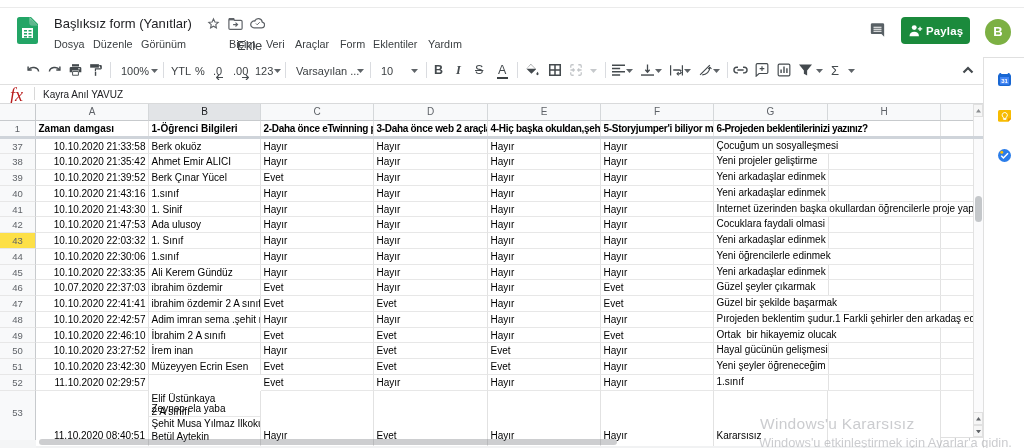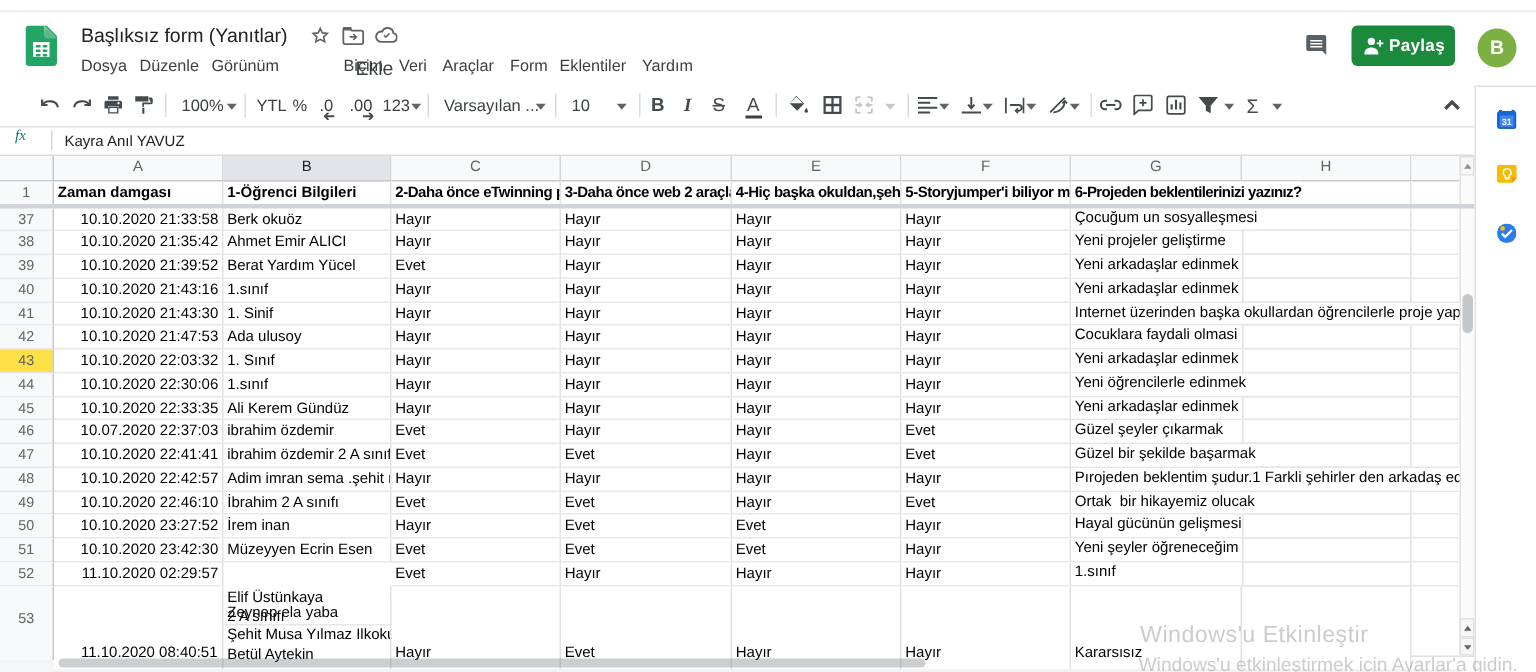--- a/index.html
+++ b/index.html
@@ -176,21 +176,21 @@
     <path d="M0 0 h8 L4 4.6 Z" fill="#5f6468"></path>
   </svg>
 <div class="ab" style="left:831px;top:62.5px;font-size:13px;color:#444a4e;">Σ</div>
 <svg class="ab" style="left:848.0px;top:69.0px" width="7" height="4.5" viewBox="0 0 8 5">
     <path d="M0 0 h8 L4 4.6 Z" fill="#5f6468"></path>
   </svg>
 <svg class="ab" style="left:962px;top:66px" width="12" height="8" viewBox="0 0 12 8" fill="none" stroke="#444a4e" stroke-width="2.2">
     <path d="M1.5 6.5 L6 2 l4.5 4.5"></path>
   </svg>
 
-<div class="ab" style="left:10px;top:85px;font-size:10px;font-style:italic;color:#0f766e;font-family:'Liberation Serif',serif;">fx</div>
+<div class="ab" style="left:10px;top:85px;font-size:18px;font-style:italic;color:#b91c1c;font-family:'Liberation Serif',serif;">fx</div>
 <div class="ab" style="left:34px;top:87px;width:1px;height:13px;background:#d8d8d8;"></div>
 <div class="ab" style="left:43px;top:89px;font-size:10px;color:#202124;">Kayra Anıl YAVUZ</div>
 <div class="ab" style="left:0;top:103px;width:983px;height:1px;background:#d9dadb;"></div>
 <div class="ab" style="left:0;top:104px;width:973px;height:16.5px;background:#f8f9fa;"></div>
 <div class="ab" style="left:0;top:104px;width:36px;height:16.5px;background:#f8f9fa;border-right:1px solid #c7cacd;border-bottom:1px solid #c7cacd;"></div>
 <div class="ab" style="left:36px;top:104px;width:113px;height:16.5px;background:#f8f9fa;border-right:1px solid #d5d8da;border-bottom:1px solid #c7cacd;font-size:10px;color:#5f6368;text-align:center;line-height:16px;">A</div>
 <div class="ab" style="left:149px;top:104px;width:112px;height:16.5px;background:#e2e4e7;border-right:1px solid #d5d8da;border-bottom:1px solid #c7cacd;font-size:10px;color:#202124;text-align:center;line-height:16px;">B</div>
 <div class="ab" style="left:261px;top:104px;width:113px;height:16.5px;background:#f8f9fa;border-right:1px solid #d5d8da;border-bottom:1px solid #c7cacd;font-size:10px;color:#5f6368;text-align:center;line-height:16px;">C</div>
 <div class="ab" style="left:374px;top:104px;width:114px;height:16.5px;background:#f8f9fa;border-right:1px solid #d5d8da;border-bottom:1px solid #c7cacd;font-size:10px;color:#5f6368;text-align:center;line-height:16px;">D</div>
 <div class="ab" style="left:488px;top:104px;width:113px;height:16.5px;background:#f8f9fa;border-right:1px solid #d5d8da;border-bottom:1px solid #c7cacd;font-size:10px;color:#5f6368;text-align:center;line-height:16px;">E</div>
@@ -227,21 +227,21 @@
 <div class="cell" style="left:261px;top:154.25px;width:113px;border-bottom:1px solid #e7e7e7;border-right:1px solid #e2e2e2;">Hayır</div>
 <div class="cell" style="left:374px;top:154.25px;width:114px;border-bottom:1px solid #e7e7e7;border-right:1px solid #e2e2e2;">Hayır</div>
 <div class="cell" style="left:488px;top:154.25px;width:113px;border-bottom:1px solid #e7e7e7;border-right:1px solid #e2e2e2;">Hayır</div>
 <div class="cell" style="left:601px;top:154.25px;width:113px;border-bottom:1px solid #e7e7e7;border-right:1px solid #e2e2e2;">Hayır</div>
 <div class="cell" style="left:828px;top:154.25px;width:113px;border-bottom:1px solid #e7e7e7;border-left:1px solid #e2e2e2;border-right:1px solid #e2e2e2;"></div>
 <div class="ab" style="left:714px;top:154.25px;width:259px;height:15.75px;border-bottom:1px solid #e7e7e7;overflow:hidden;z-index:2;">
     <span style="position:absolute;left:0;top:0;height:14.75px;line-height:14.75px;font-size:10px;background:#fff;padding-left:2.5px;white-space:nowrap;">Yeni projeler geliştirme</span>
   </div>
 <div class="rnum" style="left:0;top:170.00px;width:36px;height:15.75px;background:#f8f9fa;border-right:1px solid #c7cacd;border-bottom:1px solid #e7e7e7;">39</div>
 <div class="cell" style="left:36px;top:170.00px;width:113px;border-bottom:1px solid #e7e7e7;text-align:right;padding-right:2.5px;border-right:1px solid #e2e2e2;">10.10.2020 21:39:52</div>
-<div class="cell" style="left:149px;top:170.00px;width:112px;border-bottom:1px solid #e7e7e7;border-right:1px solid #e2e2e2;">Berat Yardım Yücel</div>
+<div class="cell" style="left:149px;top:170.00px;width:112px;border-bottom:1px solid #e7e7e7;border-right:1px solid #e2e2e2;">Berk Çınar Yücel</div>
 <div class="cell" style="left:261px;top:170.00px;width:113px;border-bottom:1px solid #e7e7e7;border-right:1px solid #e2e2e2;">Evet</div>
 <div class="cell" style="left:374px;top:170.00px;width:114px;border-bottom:1px solid #e7e7e7;border-right:1px solid #e2e2e2;">Hayır</div>
 <div class="cell" style="left:488px;top:170.00px;width:113px;border-bottom:1px solid #e7e7e7;border-right:1px solid #e2e2e2;">Hayır</div>
 <div class="cell" style="left:601px;top:170.00px;width:113px;border-bottom:1px solid #e7e7e7;border-right:1px solid #e2e2e2;">Hayır</div>
 <div class="cell" style="left:828px;top:170.00px;width:113px;border-bottom:1px solid #e7e7e7;border-left:1px solid #e2e2e2;border-right:1px solid #e2e2e2;"></div>
 <div class="ab" style="left:714px;top:170.00px;width:259px;height:15.75px;border-bottom:1px solid #e7e7e7;overflow:hidden;z-index:2;">
     <span style="position:absolute;left:0;top:0;height:14.75px;line-height:14.75px;font-size:10px;background:#fff;padding-left:2.5px;white-space:nowrap;">Yeni arkadaşlar edinmek</span>
   </div>
 <div class="rnum" style="left:0;top:185.75px;width:36px;height:15.75px;background:#f8f9fa;border-right:1px solid #c7cacd;border-bottom:1px solid #e7e7e7;">40</div>
 <div class="cell" style="left:36px;top:185.75px;width:113px;border-bottom:1px solid #e7e7e7;text-align:right;padding-right:2.5px;border-right:1px solid #e2e2e2;">10.10.2020 21:43:16</div>
@@ -442,14 +442,14 @@
     <path d="M18 21 v-6 h6 Z" fill="#f09300"></path>
     <path d="M12 4.5 a4.6 4.6 0 0 1 2.6 8.4 V15 h-5.2 v-2.1 A4.6 4.6 0 0 1 12 4.5 Z" fill="none" stroke="#fff" stroke-width="1.7"></path>
     <path d="M9.4 16.7 h5.2" stroke="#fff" stroke-width="1.7"></path>
   </svg>
 <svg class="ab" style="left:998px;top:148.5px" width="13" height="13" viewBox="0 0 24 24">
     <circle cx="12" cy="12" r="12" fill="#2b7de9"></circle>
     <path d="M6 12.5 l4 4 L18.5 8" stroke="#fff" stroke-width="2.8" fill="none"></path>
     <circle cx="7" cy="6" r="2.8" fill="#fbbc04"></circle>
   </svg>
 
-<div class="ab" style="left:760px;top:414.5px;font-size:15.5px;color:rgba(160,163,167,0.55);letter-spacing:.3px;">Windows'u Etkinleştir</div>
+<div class="ab" style="left:760px;top:414.5px;font-size:15.5px;color:rgba(160,163,167,0.55);letter-spacing:.3px;">Windows'u Kararsısız</div>
 <div class="ab" style="left:759px;top:434.5px;font-size:12.8px;color:rgba(160,163,167,0.55);z-index:9;text-align:center;">Windows'u etkinleştirmek için Ayarlar'a gidin.</div>
 
 </body></html>

